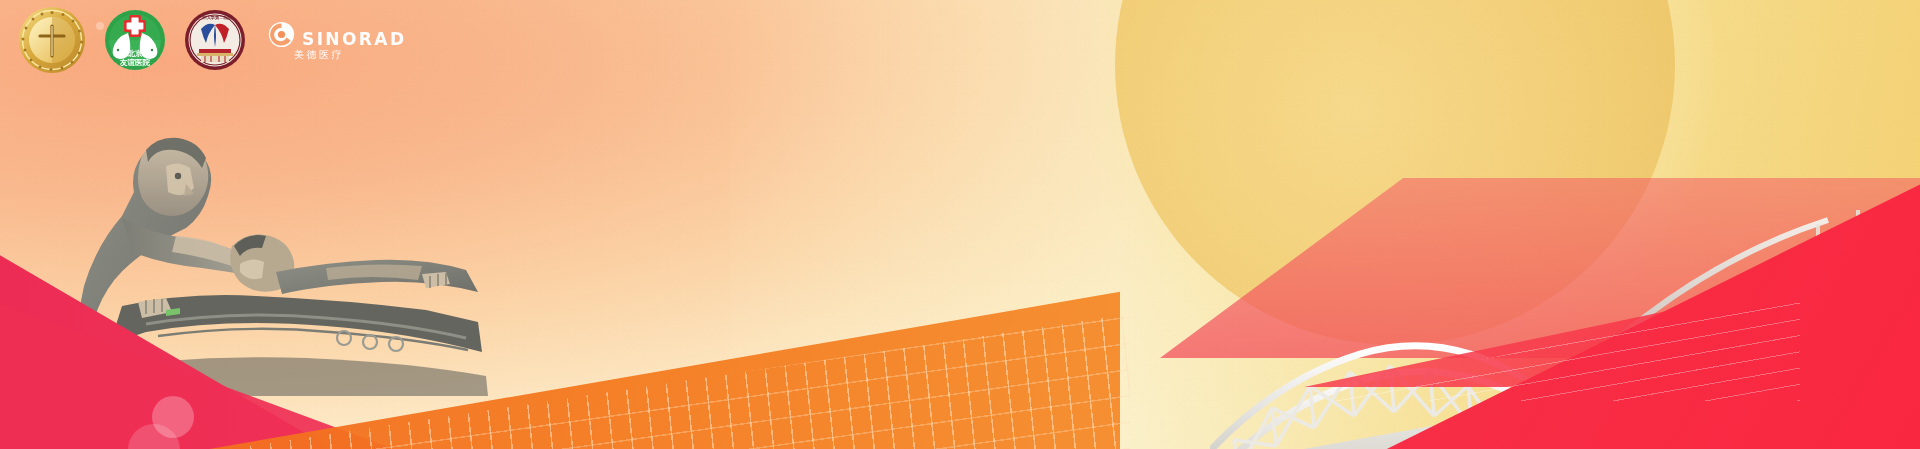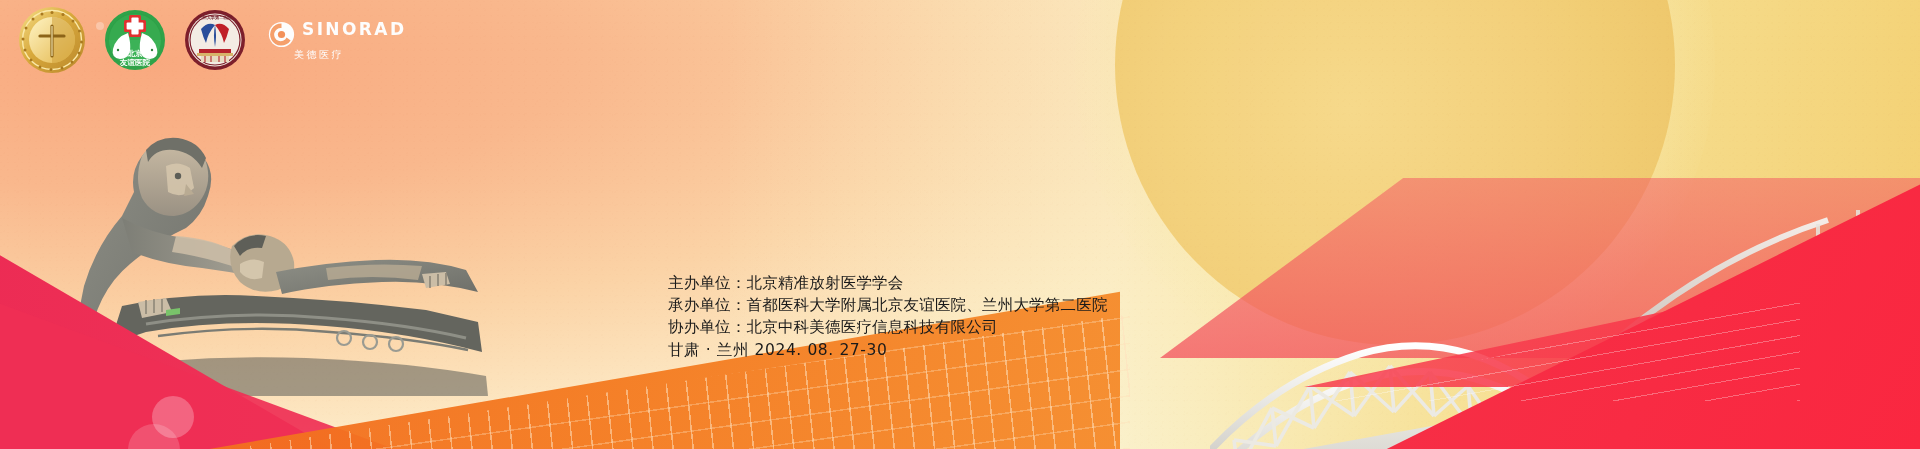--- a/index.html
+++ b/index.html
@@ -101,21 +101,21 @@
 
   
   .bridge{position:absolute;left:1210px;top:150px;width:720px;height:299px;}
   .bridge svg{display:block;width:100%;height:100%;}
 
   
   .logo-row{position:absolute;left:18px;top:6px;display:flex;align-items:center;gap:18px;z-index:40;}
   .logo{position:relative;}
   .logo svg{display:block;}
   .logo-sinorad{display:flex;flex-direction:column;align-items:flex-start;gap:2px;margin-left:4px;}
-  .sinorad-row{display:flex;align-items:flex-start;gap:7px;}
+  .sinorad-row{display:flex;align-items:flex-end;gap:7px;}
   .sinorad-word{
     color:#fdfdfd;font-size:17px;letter-spacing:2.4px;font-weight:700;
     font-family:"DejaVu Sans",sans-serif;line-height:1;
   }
   .sinorad-cn{
     color:#fdfdfd;font-size:10px;letter-spacing:2.5px;line-height:1;
     margin-left:26px;
     text-align:right;
   }
 
@@ -412,20 +412,14 @@
           <circle cx="13.5" cy="13.5" r="3.6" fill="#f3915a"></circle>
         </svg>
         <span class="sinorad-word">SINORAD</span>
       </div>
       <span class="sinorad-cn">美德医疗</span>
     </div>
 
   </div>
 
 
-  <div class="org-block">
-    <span class="org-line">主办单位：北京精准放射医学学会</span>
-    <span class="org-line">承办单位：首都医科大学附属北京友谊医院、兰州大学第二医院</span>
-    <span class="org-line">协办单位：北京中科美德医疗信息科技有限公司</span>
-    <span class="org-line date">甘肃 · 兰州  2024. 08. 27-30</span>
-  </div>
 
 </div>
 
 </body></html>

